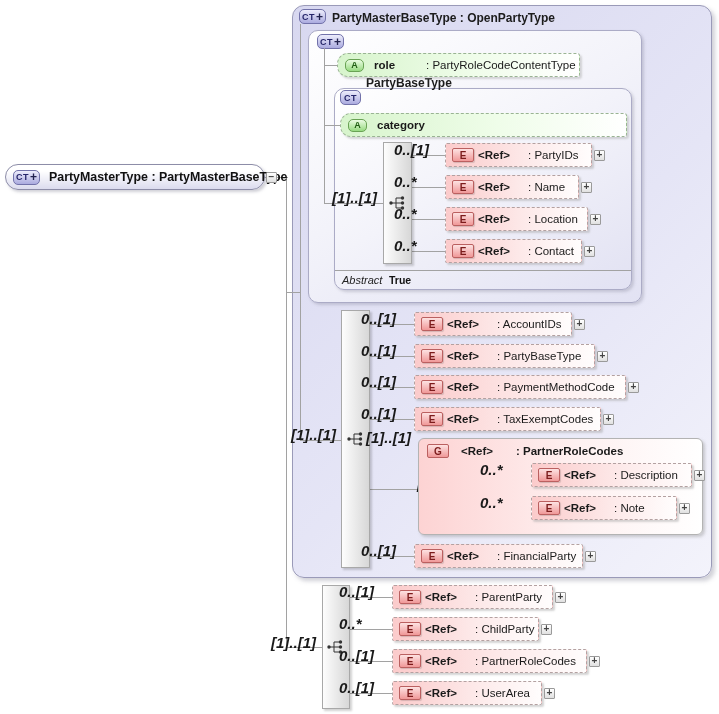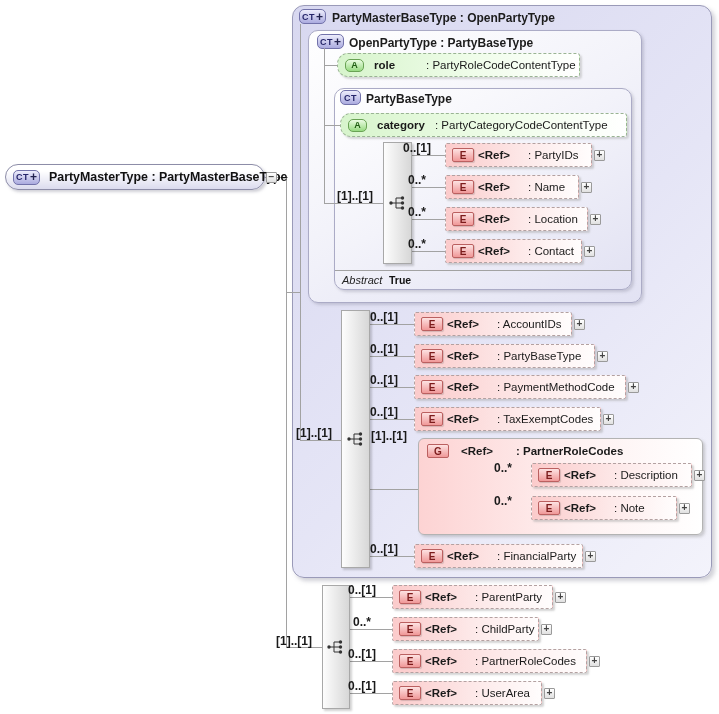--- a/index.html
+++ b/index.html
@@ -51,22 +51,22 @@
     box-shadow:2px 2px 2px rgba(160,160,160,.4);
     display:flex; align-items:center; gap:10px; padding-left:7px; }
   .aicon { width:19px; height:13px; flex:0 0 19px;
     display:flex; align-items:center; justify-content:center;
     border:1px solid #69a254; border-radius:5px;
     background:linear-gradient(#ebfce3,#97da81); color:#1f5c12;
     font-size:9px; font-weight:bold; }
   .aname { min-width:42px; font-size:11.5px; font-weight:bold; color:#1a1a1a; white-space:nowrap; }
   .atype { font-size:11.5px; font-weight:normal; color:#1a1a1a; white-space:nowrap; }
 
-  .card { position:absolute; width:46px; text-align:center;
-    font-size:12px; font-weight:bold; color:#1a1a1a; white-space:nowrap; }
+  .card { position:absolute; width:46px; text-align:left;
+    font-size:15px; font-style:italic; font-weight:bold; color:#1a1a1a; white-space:nowrap; }
 
   .plusbox { position:absolute; width:11px; height:11px;
     border:1px solid #9a9a9a; border-radius:1px;
     background:linear-gradient(#ffffff,#e0e0e0); color:#444;
     font-size:10px; line-height:8px; font-weight:bold; text-align:center; }
 
   .rootbox { position:absolute; left:5px; top:164px; width:260px; height:26px;
     border:1px solid #8d8da8; border-radius:13px;
     background:linear-gradient(#ffffff 25%,#dbdbee);
     box-shadow:2px 2px 3px rgba(120,120,140,.35);
@@ -95,27 +95,26 @@
     <span>CT</span>
       <span class="plusb">+</span>
   </div>
   <div class="hdr" style="left:332px;top:11px">PartyMasterBaseType : OpenPartyType</div>
 
   <div class="subbox" style="left:308px;top:30px;width:334px;height:273px"></div>
   <div class="ct" style="left:317px;top:34px;width:27px">
     <span>CT</span>
       <span class="plusb">+</span>
   </div>
-  <div class="hdr" style="left:349px;top:36px">OpenPartyType : PartyBaseType</div>
 
   <div class="subbox" style="left:334px;top:88px;width:298px;height:202px"></div>
   <div class="ct" style="left:340px;top:90px;width:21px">
     <span>CT</span>
   </div>
-  <div class="hdr" style="left:366px;top:92px">PartyBaseType</div>
+  <div class="hdr" style="left:366px;top:76px">PartyBaseType</div>
 
   <div class="hline" style="left:335px;top:270px;width:296px"></div>
   <div class="abs-label" style="left:342px;top:274px">Abstract</div>
   <div class="abs-value" style="left:389px;top:274px">True</div>
 
   <div class="hline" style="left:264px;top:177px;width:24px"></div>
   <div class="vline" style="left:286px;top:177px;height:471px"></div>
   <div class="hline" style="left:286px;top:292px;width:15px"></div>
   <div class="vline" style="left:300px;top:24px;height:416px"></div>
   <div class="vline" style="left:324px;top:48px;height:155px"></div>
@@ -155,21 +154,20 @@
   <div class="plusbox" style="left:266px;top:172px">−</div>
 
   <div class="attr" style="left:337px;top:53px;width:243px">
     <span class="aicon">A</span>
     <span class="aname">role</span>
     <span class="atype">: PartyRoleCodeContentType</span>
   </div>
   <div class="attr" style="left:340px;top:113px;width:287px">
     <span class="aicon">A</span>
     <span class="aname">category</span>
-    <span class="atype">: PartyCategoryCodeContentType</span>
   </div>
 
   <div class="seqbar" style="left:383px;top:142px;width:29px;height:122px">
     <svg width="20" height="16" viewBox="0 0 20 16">
         <circle cx="3" cy="8" r="1.7" fill="#333"></circle>
         <line x1="3" y1="8" x2="8" y2="8" stroke="#333"></line>
         <line x1="8" y1="3" x2="8" y2="13" stroke="#333"></line>
         <line x1="8" y1="3" x2="13" y2="3" stroke="#333"></line>
         <line x1="8" y1="8" x2="13" y2="8" stroke="#333"></line>
         <line x1="8" y1="13" x2="13" y2="13" stroke="#333"></line>

